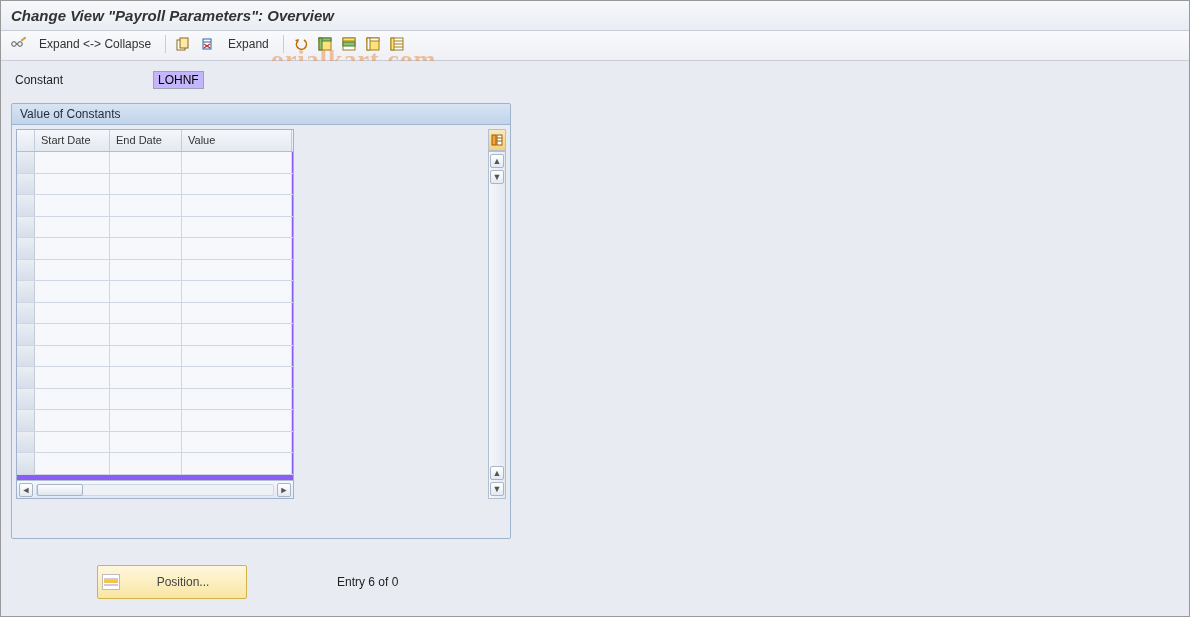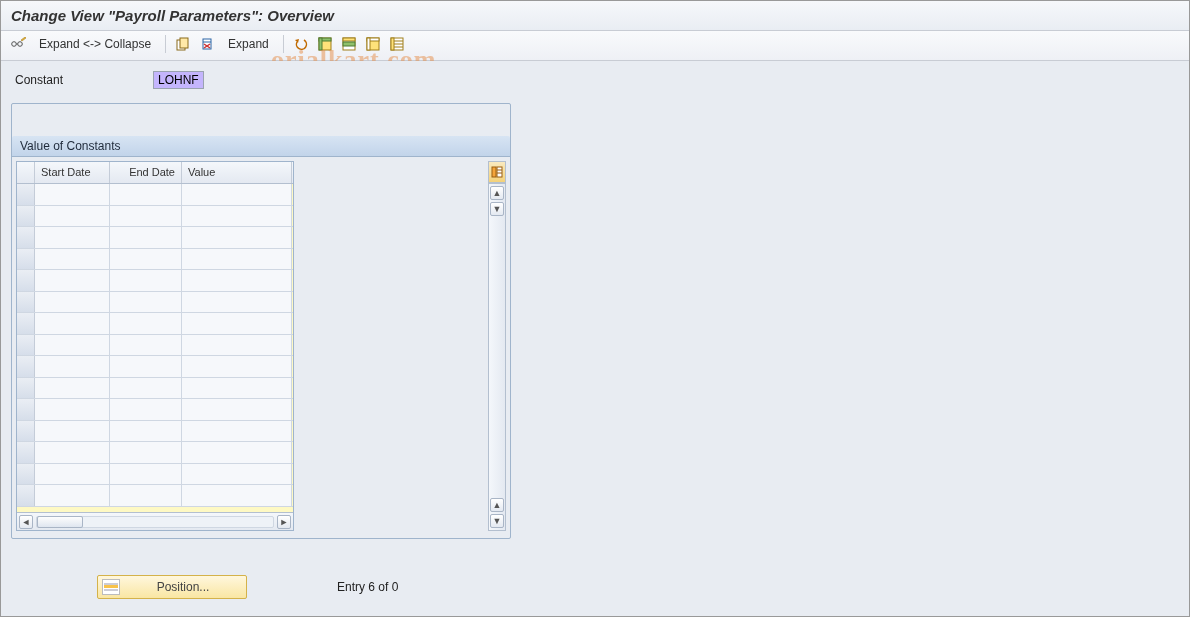--- a/index.html
+++ b/index.html
@@ -72,29 +72,28 @@
       position:relative;
       border-radius:2px;
     }
     .panel-header{
       background: linear-gradient(#d7e4f3, #c2d4ea);
       border-bottom:1px solid #9fb4cc;
       padding:3px 8px;
       font-size:12px;
       color:#1f2a3a;
       border-radius:2px 2px 0 0;
-      margin-top:32px;
     }
     .table-wrap{
       padding:4px;
       position:relative;
     }
     .grid{
       border:1px solid #9fb4cc;
-      background:#fef9c3;
+      background:#8b5cf6;
       width:278px;
       height:370px;
       display:flex;
       flex-direction:column;
       position:relative;
     }
     .grid-header{
       display:flex;
       background: linear-gradient(#f4f7fb,#e4e9f1);
       border-bottom:1px solid #b3bfcf;
@@ -118,21 +117,21 @@
       height:21.5px;
       border-bottom:1px solid #cfd7e2;
     }
     .rowsel{
       width:18px;
       background:linear-gradient(#eaeef4,#d6deea);
       border-right:1px solid #c4ccd8;
       cursor:pointer;
     }
     .gc{border-right:1px solid #cfd7e2; background:#f6f8fb;}
-    .c1{width:75px;} .c2{width:72px;text-align:right;} .c3{width:110px;}
+    .c1{width:75px;} .c2{width:72px;} .c3{width:110px;}
     .grid-hscroll{
       height:18px;
       background:linear-gradient(#f4f7fb,#e4e9f1);
       border-top:1px solid #b3bfcf;
       display:flex; align-items:center; justify-content:space-between;
       padding:0 2px;
     }
     .hs-btn{
       width:14px;height:14px;border:1px solid #a9b5c6;background:linear-gradient(#fff,#e4e9f1);display:flex;align-items:center;justify-content:center;font-size:9px;color:#555;cursor:pointer;border-radius:2px;
     }
@@ -162,21 +161,21 @@
     }
     .footer-row{
       position:absolute;
       left:96px; bottom:10px;
       display:flex; align-items:center; gap:90px;
     }
     .pos-btn{
       display:flex;align-items:center;
       border:1px solid #d4b24a;
       background:linear-gradient(#fff7dd,#f9e6a3);
-      height:24px; width:150px;
+      height:34px; width:150px;
       border-radius:2px;
       cursor:pointer;
       font-size:12px;
       color:#444;
       padding:0 4px;
       gap:4px;
     }
     .pos-btn .pos-icon{
       width:18px;height:16px;border:1px solid #bcbcbc;background:#fff;display:flex;align-items:center;justify-content:center;
     }

